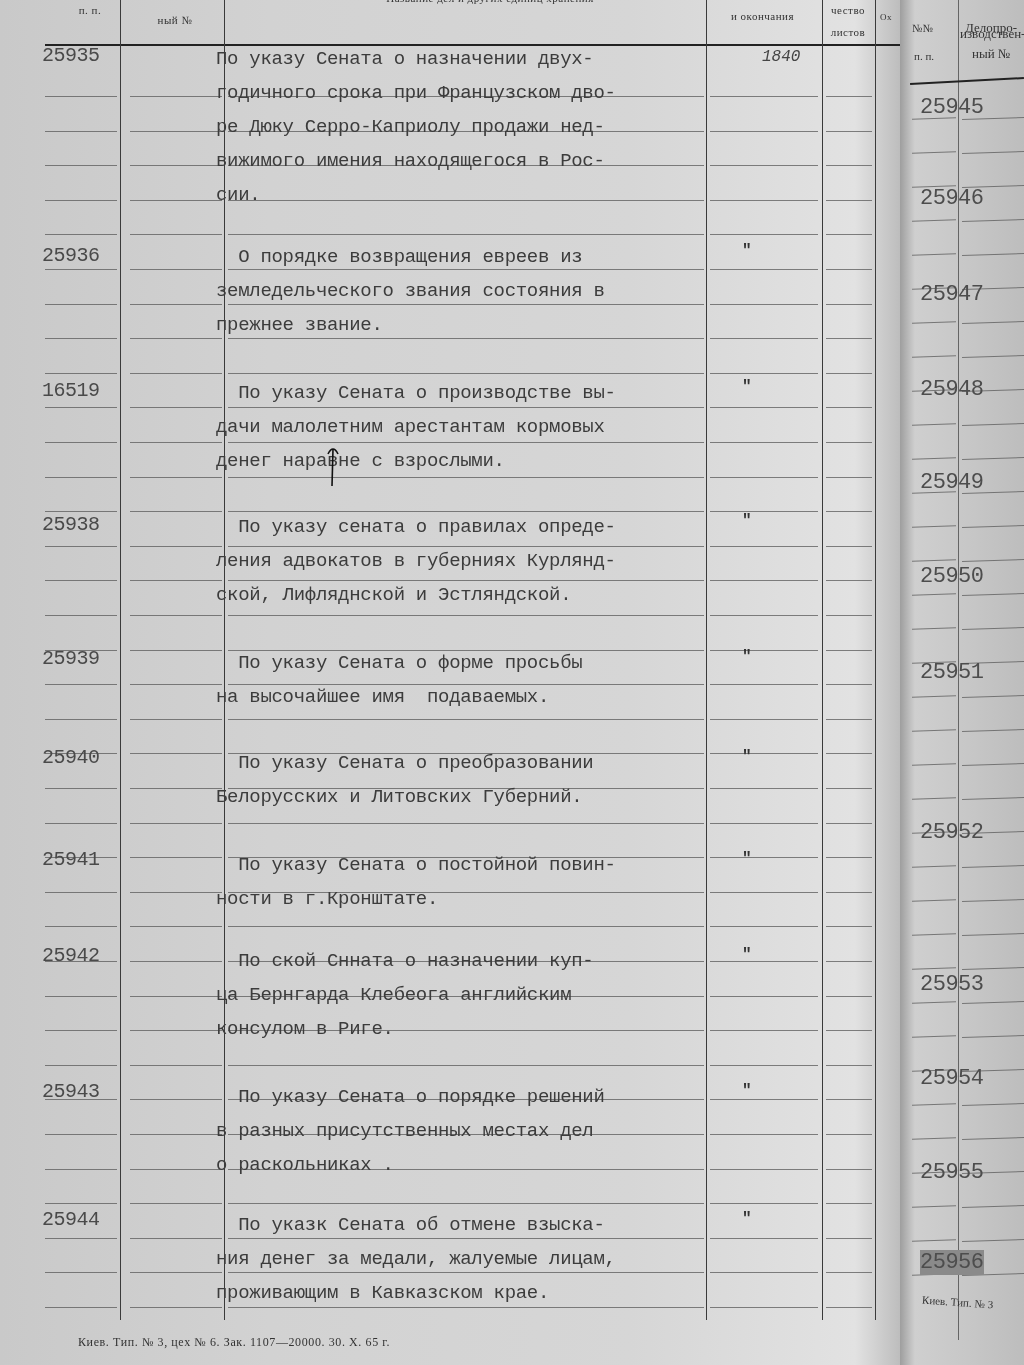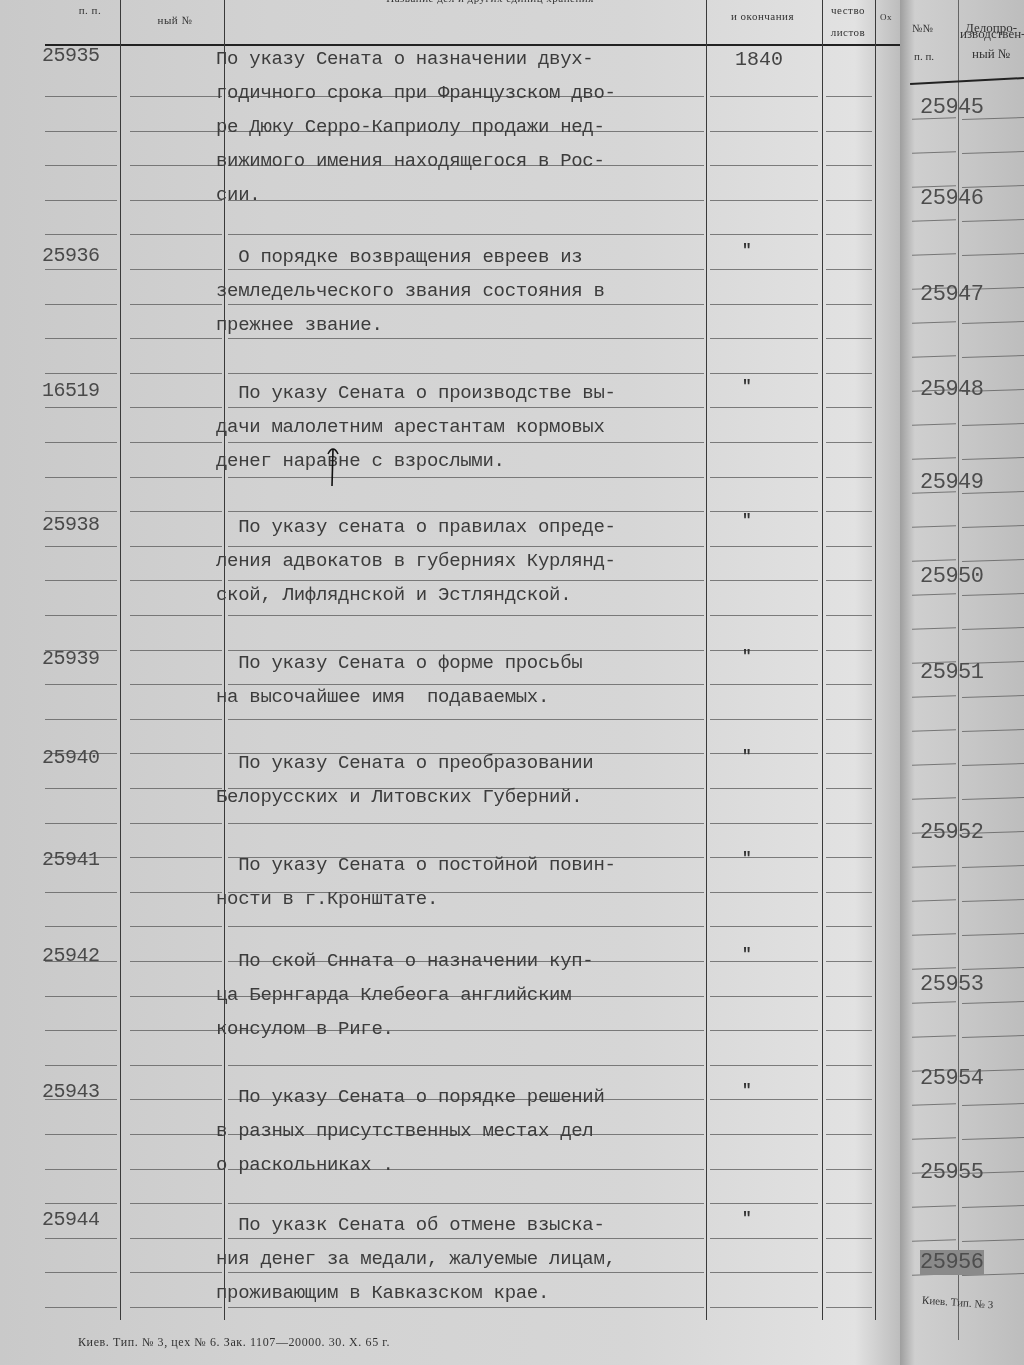--- a/index.html
+++ b/index.html
@@ -30,21 +30,21 @@
   .entry-num {
     position: absolute; left: 42px; width: 80px;
     font-size: 20px; color: #4a4a4a; letter-spacing: -0.5px;
   }
   .entry-text {
     position: absolute; left: 216px; width: 495px;
     font-size: 19px; line-height: 34px; color: #3c3c3c;
     white-space: pre; letter-spacing: -0.3px;
   }
   .entry-date {
-    position: absolute; left: 735px; width: 60px; font-size: 20px; color: #444;
+    position: absolute; left: 762px; width: 60px; font-size: 16px; color: #444; font-style: italic;
   }
   .ditto { position: absolute; left: 742px; font-size: 16px; color: #333; font-weight: bold; }
   .footer {
     position: absolute; left: 78px; top: 1335px;
     font-family: "Liberation Serif", "DejaVu Serif", serif; font-size: 12px; color: #333; letter-spacing: 0.6px;
   }
   .rp-num {
     position: absolute; left: 20px; font-size: 22px; color: #4d4d4d; letter-spacing: -0.5px; text-align: center;
   }
   .rp-hdr { position: absolute; font-family: "Liberation Serif", "DejaVu Serif", serif; font-size: 11px; color: #333; }

